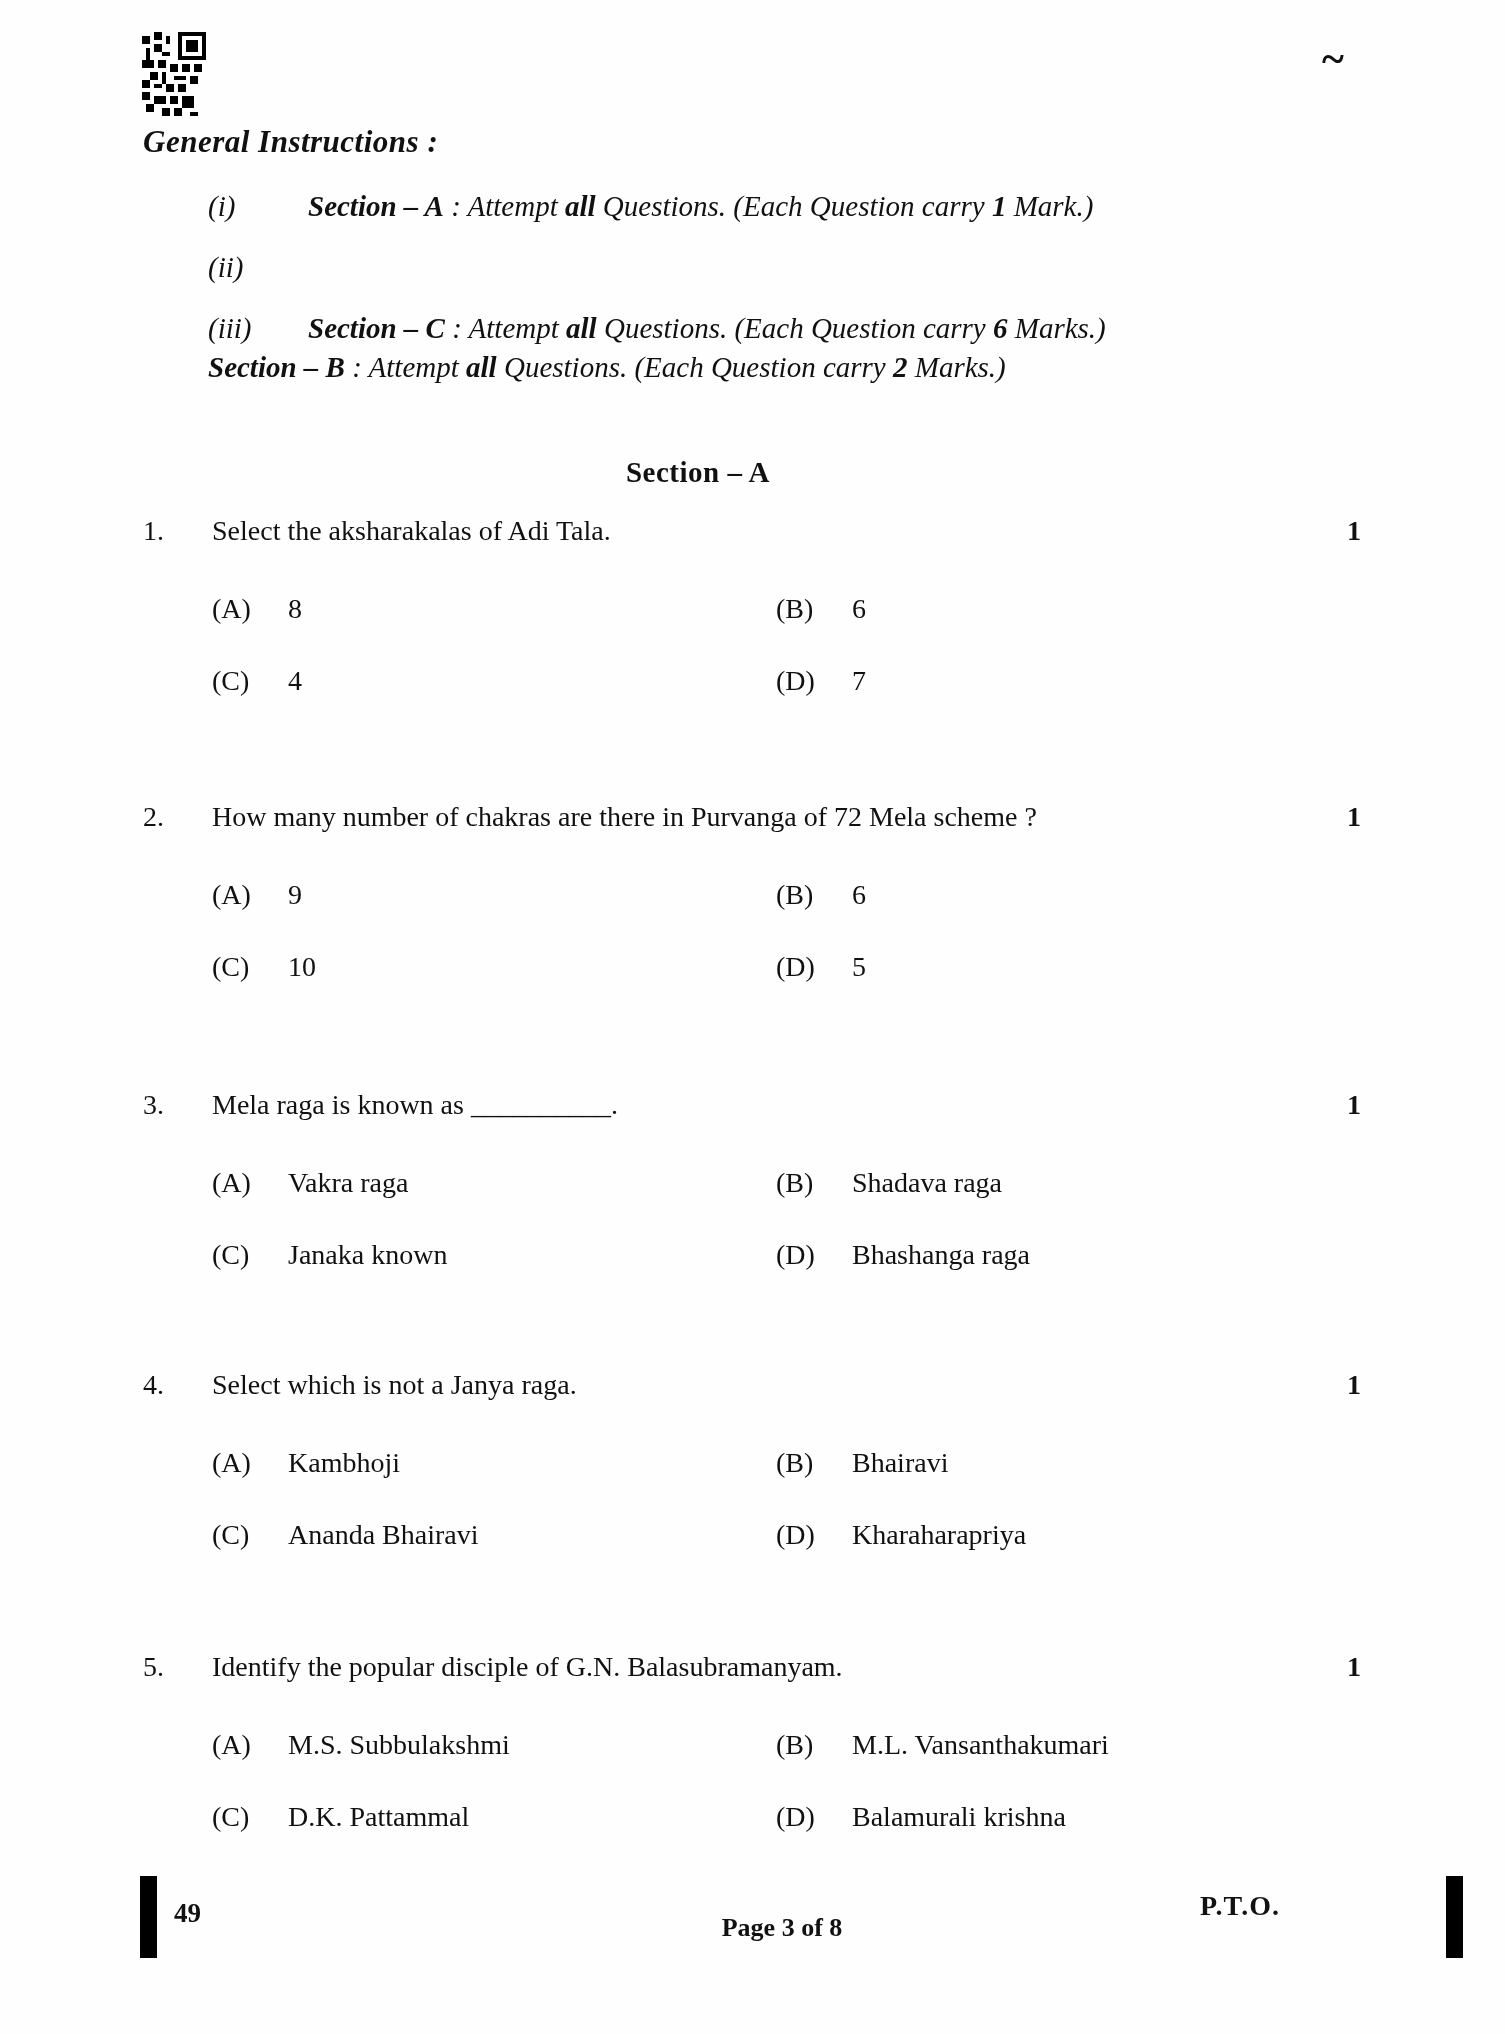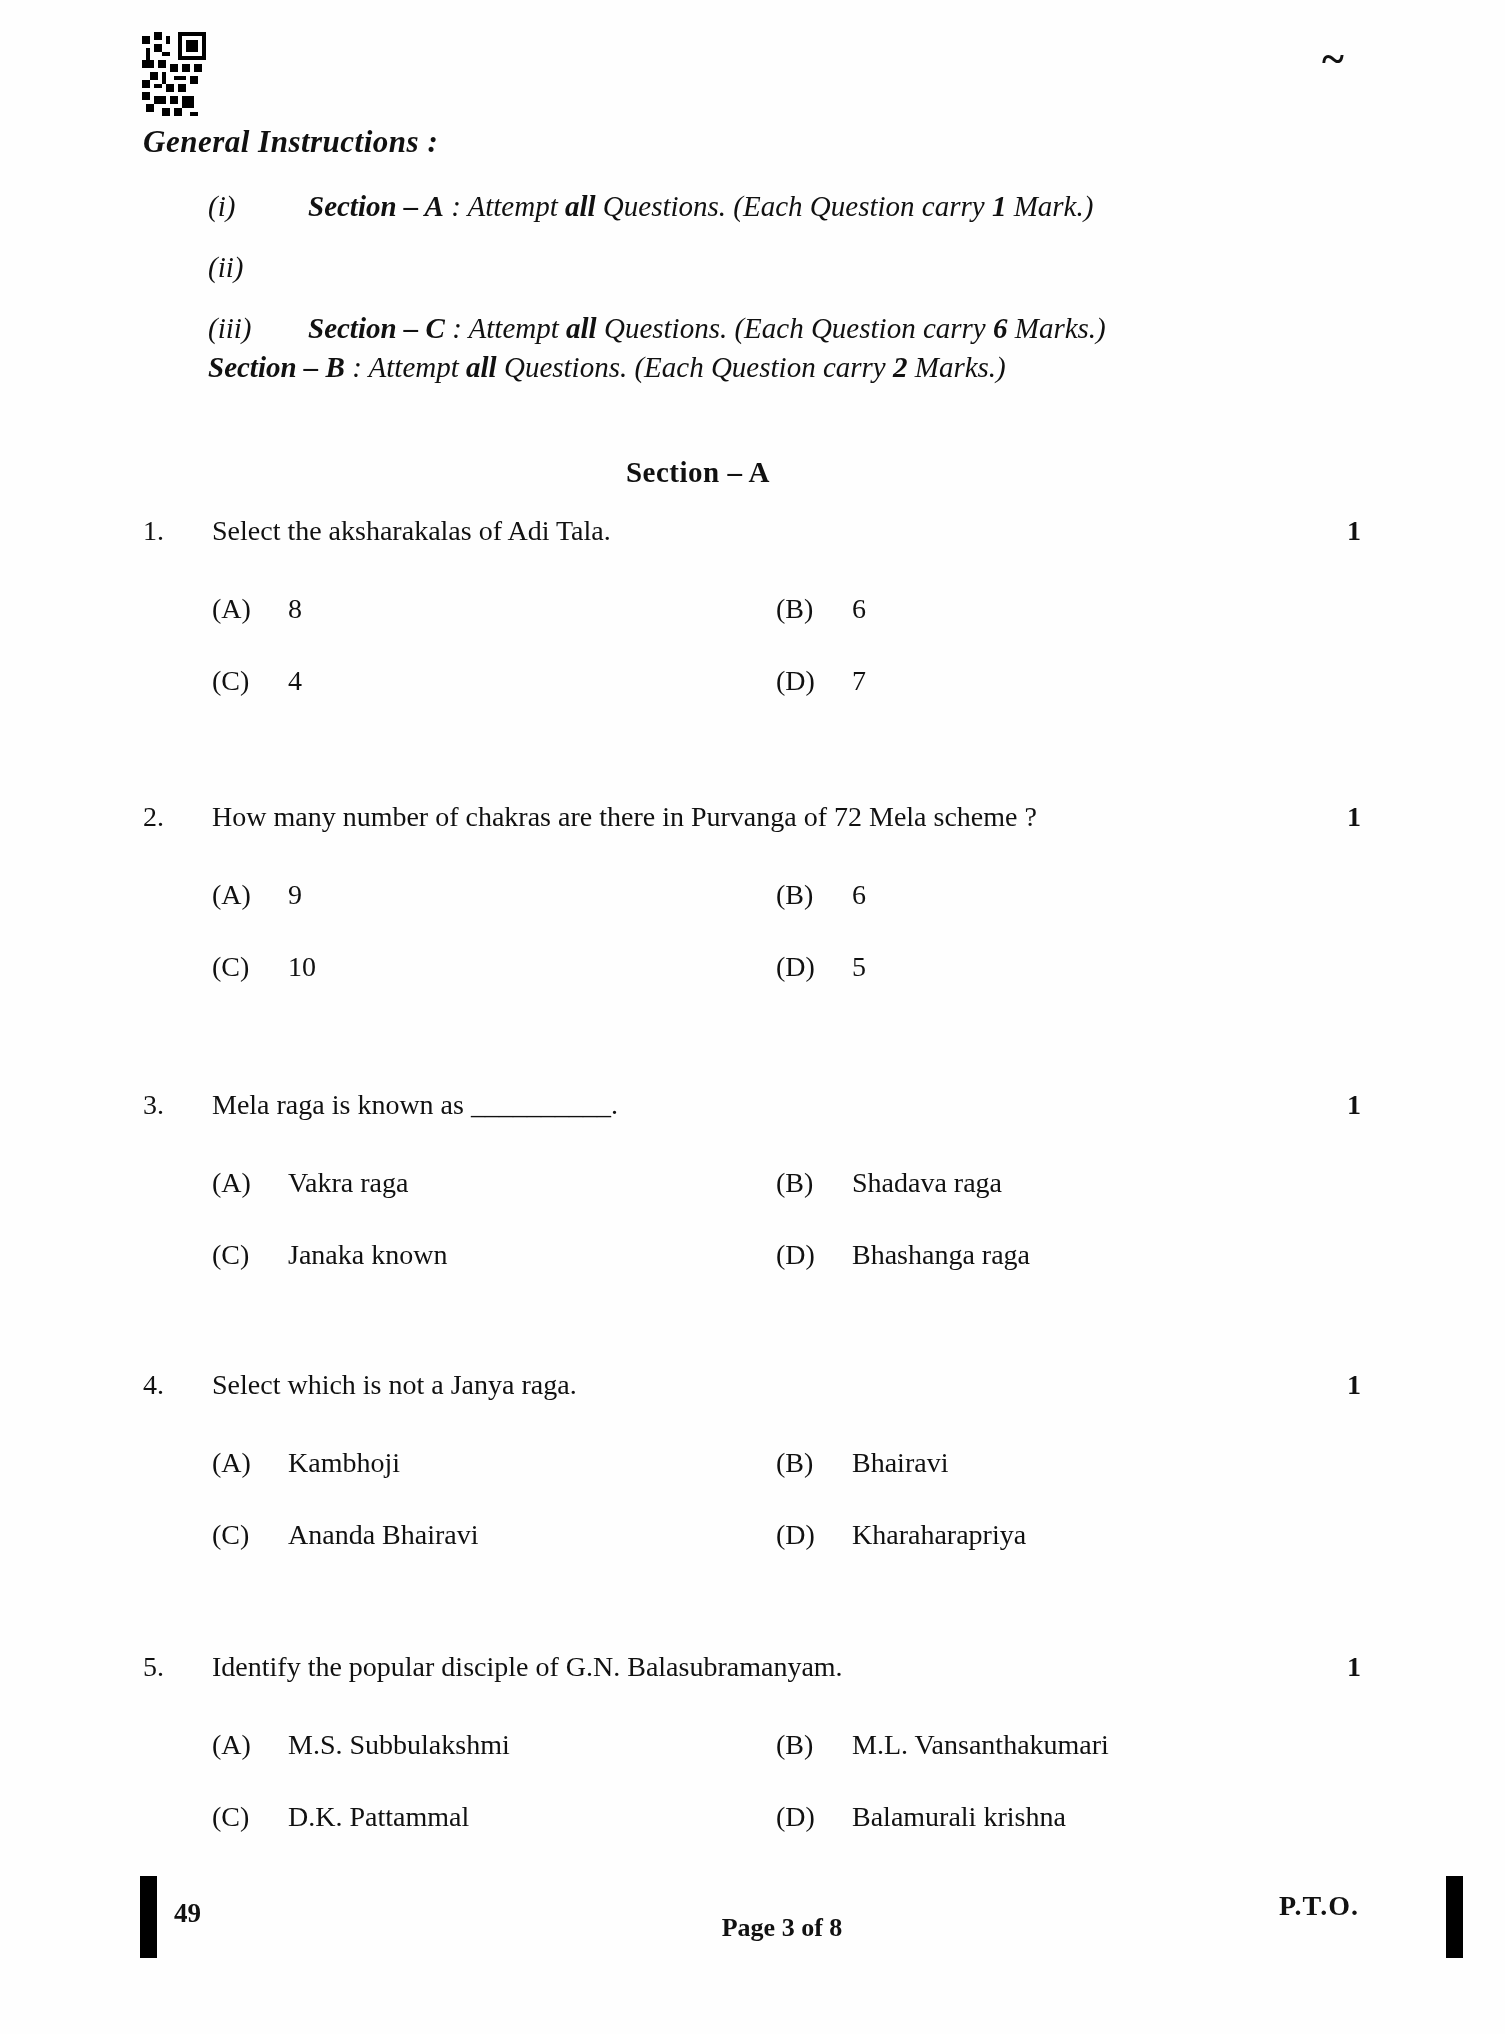--- a/index.html
+++ b/index.html
@@ -56,21 +56,21 @@
   .o2 { left:69px;  top:150px; }
   .o3 { left:633px; top:150px; }
 
   
   .bar { background:#000; width:17px; height:82px; top:1876px; }
   .bar-left  { left:140px; }
   .bar-right { left:1446px; }
   .footer-code { left:174px; top:1890px; font-size:27px; font-weight:bold;margin-top:8px; }
   .footer-page { left:58px; top:1893px; width:1448px; text-align:center;
                  font-size:26px; font-weight:bold;margin-top:20px; }
-  .footer-pto  { left:1200px; top:1890px; width:238px; text-align:center;
+  .footer-pto  { left:1200px; top:1890px; width:238px; text-align:left;
                  font-size:28px; font-weight:bold; letter-spacing:1px; }
 </style>
 </head>
 <body>
 
 <div class="page">
 
   <div class="abs qr">
     <svg viewBox="0 0 16 22" width="64" height="88" shape-rendering="crispEdges">
       <rect x="9" y="0" width="7" height="7" fill="#000"></rect>

